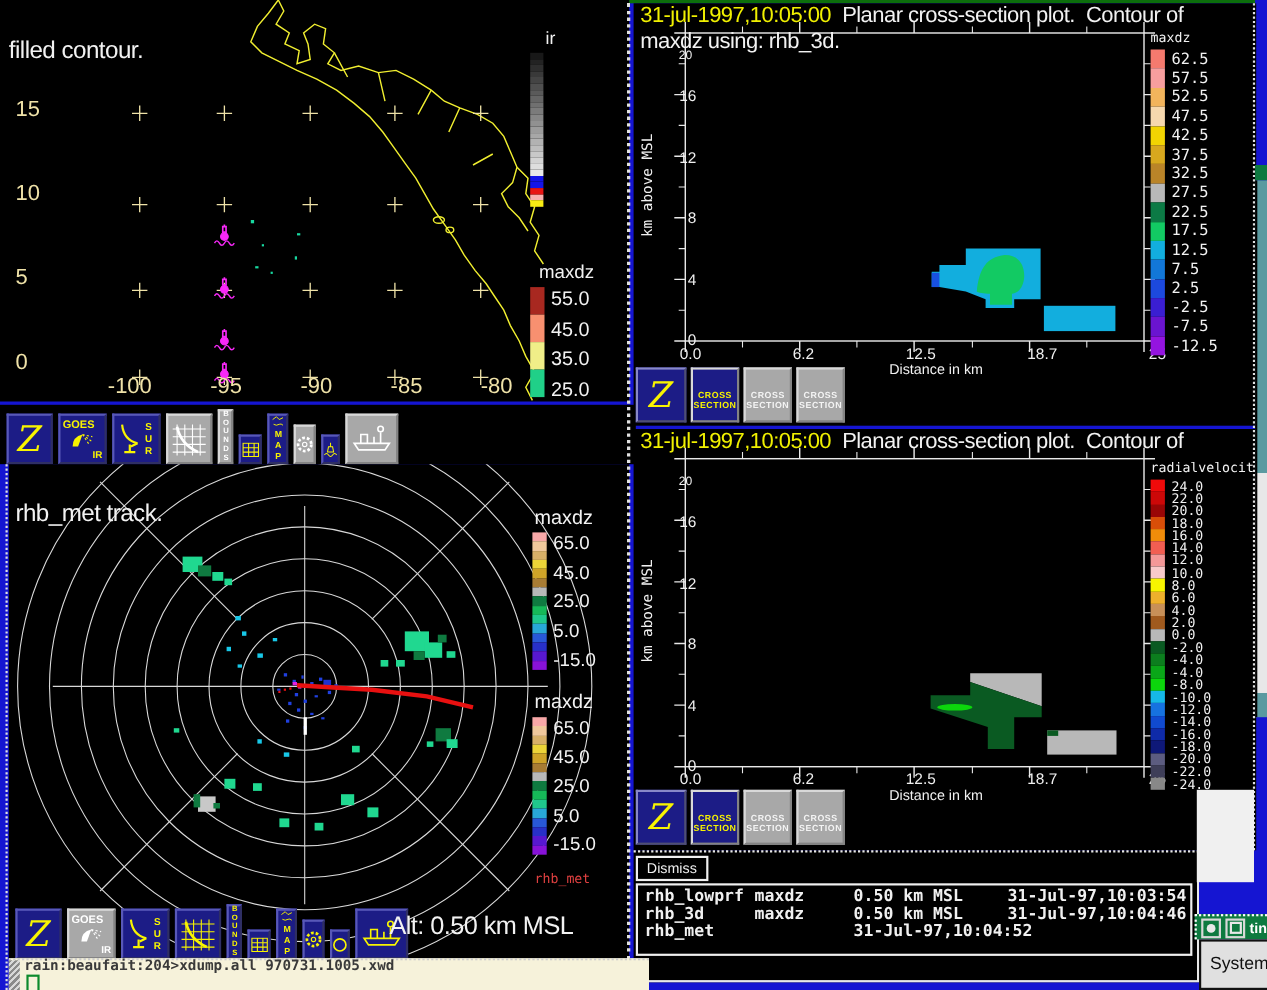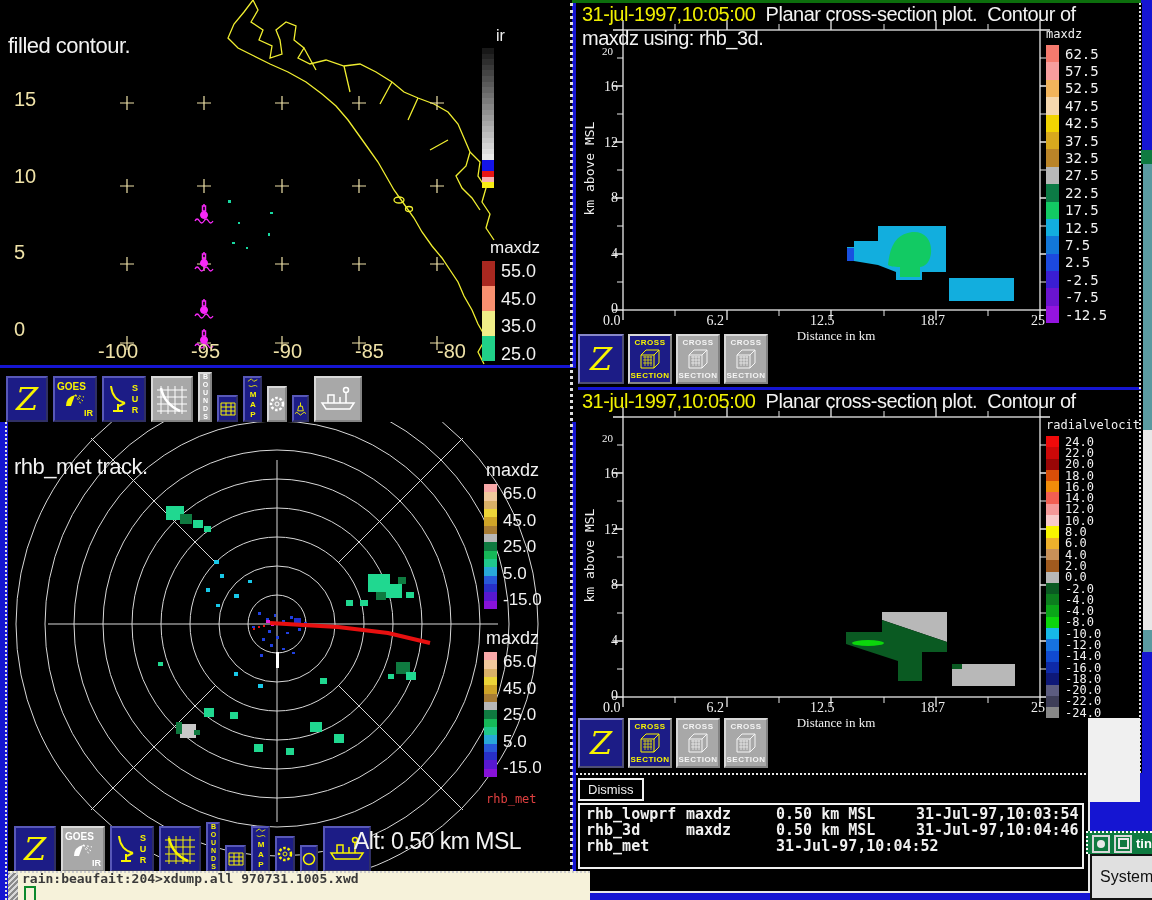--- a/index.html
+++ b/index.html
@@ -24,37 +24,37 @@
            font-size:17px;white-space:pre;}
   
   .cbrows{position:absolute;color:#f2f2f2;font-family:"DejaVu Sans Mono",monospace;}
   .cbrows .hdr{font-size:12px;margin-bottom:4px;white-space:pre;}
   .cbrow{display:flex;align-items:center;}
   .cbtall .cbrow{height:17.4px;}
   .cbsmall .cbrow{height:11.3px;}
   .sw{width:13px;align-self:stretch;margin-right:6px;}
   .cbtall .cv{font-size:14px;} .cbsmall .cv{font-size:12px;}
   
-  .xyt{position:absolute;font-family:Liberation Serif, serif;color:#f0f0f0;}
+  .xyt{position:absolute;font-family:Liberation Sans, sans-serif;color:#f0f0f0;margin-left:15px;}
   .yticks{display:flex;flex-direction:column;justify-content:space-between;align-items:flex-end;font-size:14px;}
   .xticks{display:flex;justify-content:space-between;font-size:14px;}
   
   .tbar{position:absolute;display:flex;align-items:flex-end;gap:5px;background:#000;padding-left:6px;}
   .tbtn{position:relative;box-sizing:border-box;padding:0;display:flex;flex-direction:column;
         align-items:center;justify-content:center;cursor:pointer;}
   .tbtn.blue{background:#1c1c86;color:#f8f400;border:2px outset #5858b8;}
   .tbtn.gray{background:#a8a8a8;color:#fff;border:2px outset #d8d8d8;}
   .zglyph{font-family:"DejaVu Serif",serif;font-style:italic;font-size:32px;line-height:34px;}
   .vtext{writing-mode:vertical-lr;text-orientation:upright;font-size:9px;font-weight:bold;letter-spacing:1px;line-height:10px;}
   .goes-t{font-size:10px;font-weight:bold;align-self:flex-start;margin-left:2px;}
   .goes-ir{font-size:9px;font-weight:bold;align-self:flex-end;margin-right:2px;}
   
   .csrow{position:absolute;display:flex;gap:4px;}
   .csbtn{box-sizing:border-box;width:44px;height:50px;display:flex;flex-direction:column;align-items:center;
-         justify-content:flex-end;padding:2px 0;cursor:pointer;border:2px outset #d8d8d8;}
+         justify-content:flex-start;padding:19px 0;cursor:pointer;border:2px outset #d8d8d8;}
   .csbtn.active{background:#1c1c86;color:#f8f400;}
   .csbtn.idle{background:#a8a8a8;color:#f4f4f4;}
   .cslab{font-size:8px;font-weight:bold;letter-spacing:0.5px;}
   .zbtn{box-sizing:border-box;width:46px;height:50px;background:#1c1c86;color:#f8f400;border:2px outset #8888c8;
         display:flex;align-items:center;justify-content:center;cursor:pointer;}
   
   .statuswin{position:absolute;background:#000;border-top:2px dotted #e8e8e8;border-right:2px solid #e8e8e8;
              border-bottom:2px solid #e8e8e8;box-sizing:border-box;}
   .dismiss{position:absolute;background:#000;color:#f0f0f0;border:2px solid #f0f0f0;font-size:13px;
            font-family:"Liberation Sans",sans-serif;padding:2px 8px;cursor:pointer;}

